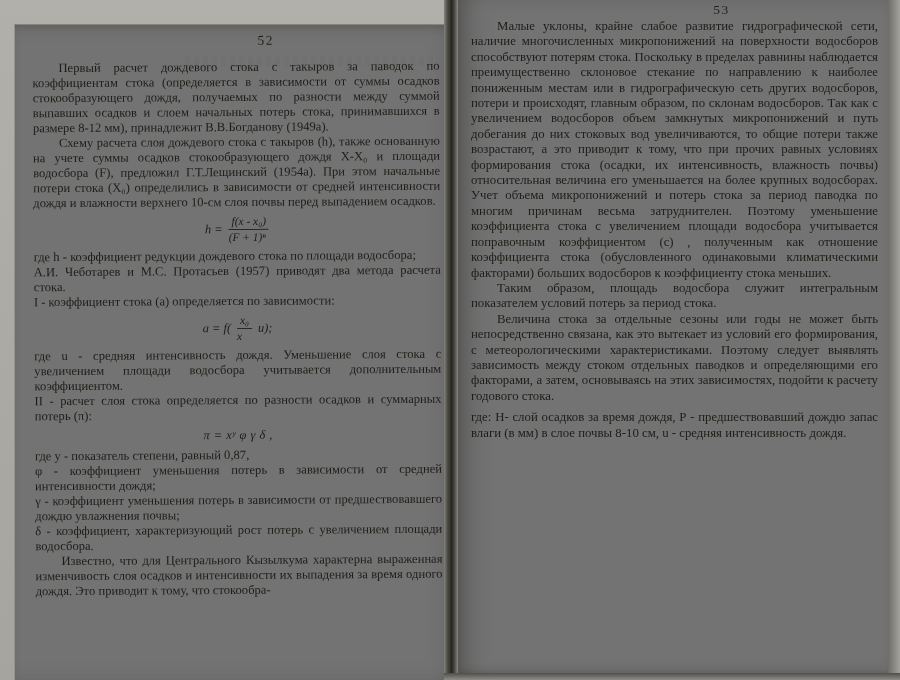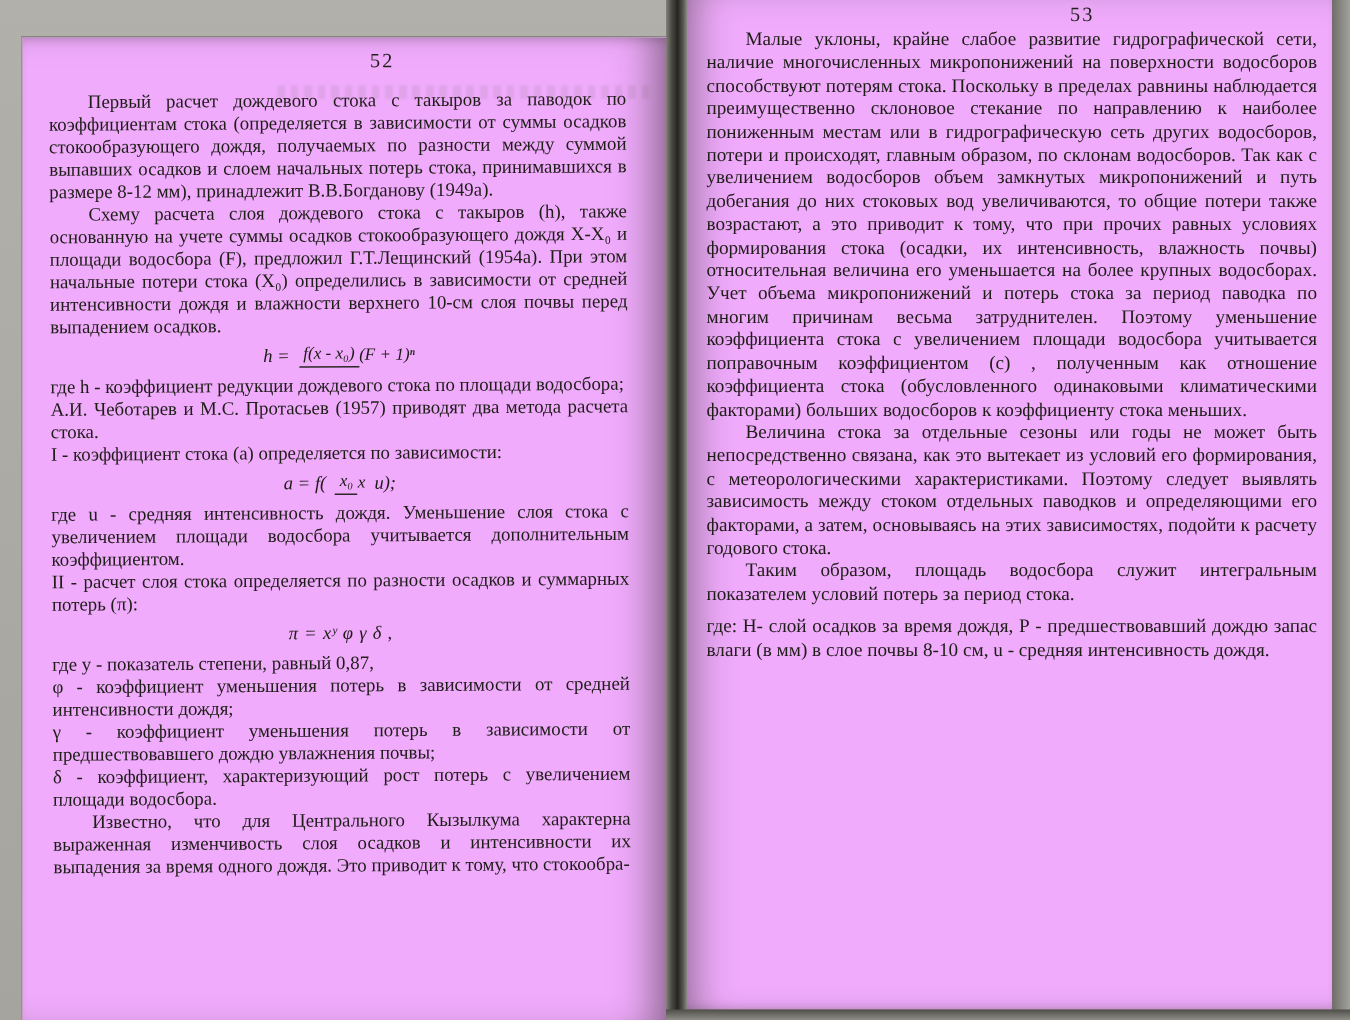--- a/index.html
+++ b/index.html
@@ -1,25 +1,26 @@
 <!DOCTYPE html>
 <html><head>
 <meta charset="utf-8">
 <style>
   html,body{margin:0;padding:0;}
   body{
     width:900px;height:680px;position:relative;overflow:hidden;
     background:linear-gradient(180deg,#b2b0ab,#a6a49f);
     font-family:"Liberation Serif","DejaVu Serif",serif;
   }
-  .page{position:absolute;background:#f0abfc;overflow:hidden;}
+  .page{position:absolute;background:#737373;overflow:hidden;}
   .page-left{
     left:14px;top:24px;width:430px;height:656px;
     border-top:1px solid #86847e;border-left:1px solid #96948e;
     box-shadow:inset -22px 0 28px -14px rgba(40,38,34,.55), inset 0 4px 8px -4px rgba(60,58,54,.35);
+    padding-left:22px;
   }
   .page-right{
     left:458px;top:0;width:430px;height:673px;
     border-right:1px solid #7e7c76;
     box-shadow:inset 18px 0 26px -14px rgba(40,38,34,.5), inset 0 -4px 8px -5px rgba(60,58,54,.4);
   }
   .gutter{
     position:absolute;left:444px;top:0;width:14px;height:680px;
     background:linear-gradient(90deg,#85827c 0%,#4e4c47 25%,#26251f 55%,#55534d 80%,#8b8983 100%);
   }
@@ -38,21 +39,21 @@
   .page-right .page-number{transform:translateX(47px);margin-bottom:1px;}
   .text{text-align:justify;}
   .page-left .text{font-size:12.6px;line-height:15px;}
   .page-right .text{font-size:12.8px;line-height:15.4px;}
   .text p{margin:0;}
   .ind{text-indent:26px;}
   .gb{margin-bottom:4px;}
   .formula{display:flex;justify-content:center;align-items:center;gap:6px;
     font-style:italic;font-size:12.4px;margin:5px 0;color:#1d1b17;}
   .formula.simple{font-style:italic;letter-spacing:.5px;}
-  .frac{display:inline-flex;text-align:center;
+  .frac{display:inline-flex;flex-direction:column;
     font-size:11.4px;line-height:13px;}
   .frac .num{border-bottom:1px solid #2a2824;padding:0 3px 1px;display:block;}
   .frac .den{padding-top:1px;display:block;font-style:italic;}
 </style>
 </head>
 <body>
 
 <div>
 
   <div class="page page-left">
@@ -94,22 +95,22 @@
     </div>
   </div>
 
   <div class="gutter"></div>
 
   <div class="page page-right">
     <div class="content">
       <div class="page-number">53</div>
       <div class="text">
         <p class="ind">Малые уклоны, крайне слабое развитие гидрографической сети, наличие многочисленных микропонижений на поверхности водосборов способствуют потерям стока. Поскольку в пределах равнины наблюдается преимущественно склоновое стекание по направлению к наиболее пониженным местам или в гидрографическую сеть других водосборов, потери и происходят, главным образом, по склонам водосборов. Так как с увеличением водосборов объем замкнутых микропонижений и путь добегания до них стоковых вод увеличиваются, то общие потери также возрастают, а это приводит к тому, что при прочих равных условиях формирования стока (осадки, их интенсивность, влажность почвы) относительная величина его уменьшается на более крупных водосборах. Учет объема микропонижений и потерь стока за период паводка по многим причинам весьма затруднителен. Поэтому уменьшение коэффициента стока с увеличением площади водосбора учитывается поправочным коэффициентом (с) , полученным как отношение коэффициента стока (обусловленного одинаковыми климатическими факторами) больших водосборов к коэффициенту стока меньших.</p>
+        <p class="ind">Таким образом, площадь водосбора служит интегральным показателем условий потерь за период стока.</p>
         <p class="ind">Величина стока за отдельные сезоны или годы не может быть непосредственно связана, как это вытекает из условий его формирования, с метеорологическими характеристиками. Поэтому следует выявлять зависимость между стоком отдельных паводков и определяющими его факторами, а затем, основываясь на этих зависимостях, подойти к расчету годового стока.</p>
-        <p class="ind">Таким образом, площадь водосбора служит интегральным показателем условий потерь за период стока.</p>
         <p style="margin-top:6px">где: Н- слой осадков за время дождя, Р - предшествовавший дождю запас влаги (в мм) в слое почвы 8-10 см, u - средняя интенсивность дождя.</p>
       </div>
     </div>
   </div>
 
   <div class="edge-right"></div>
   <div class="edge-bottom"></div>
 </div>
 
 </body></html>

